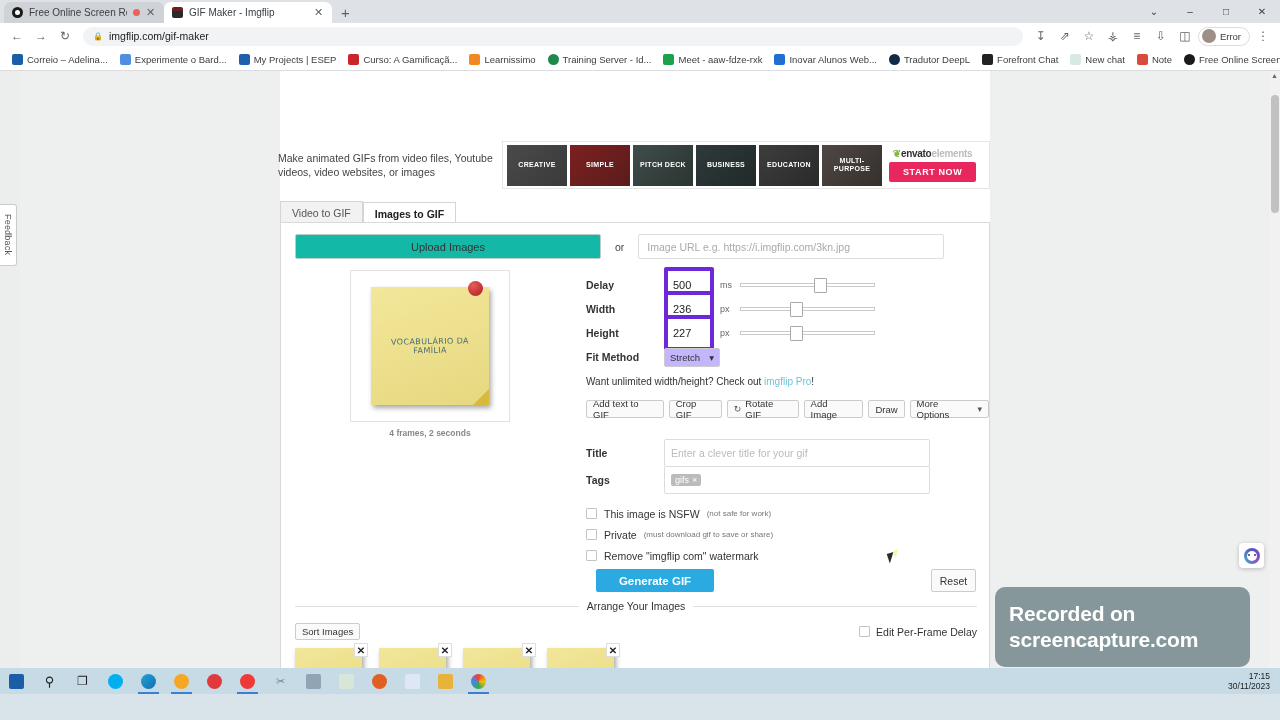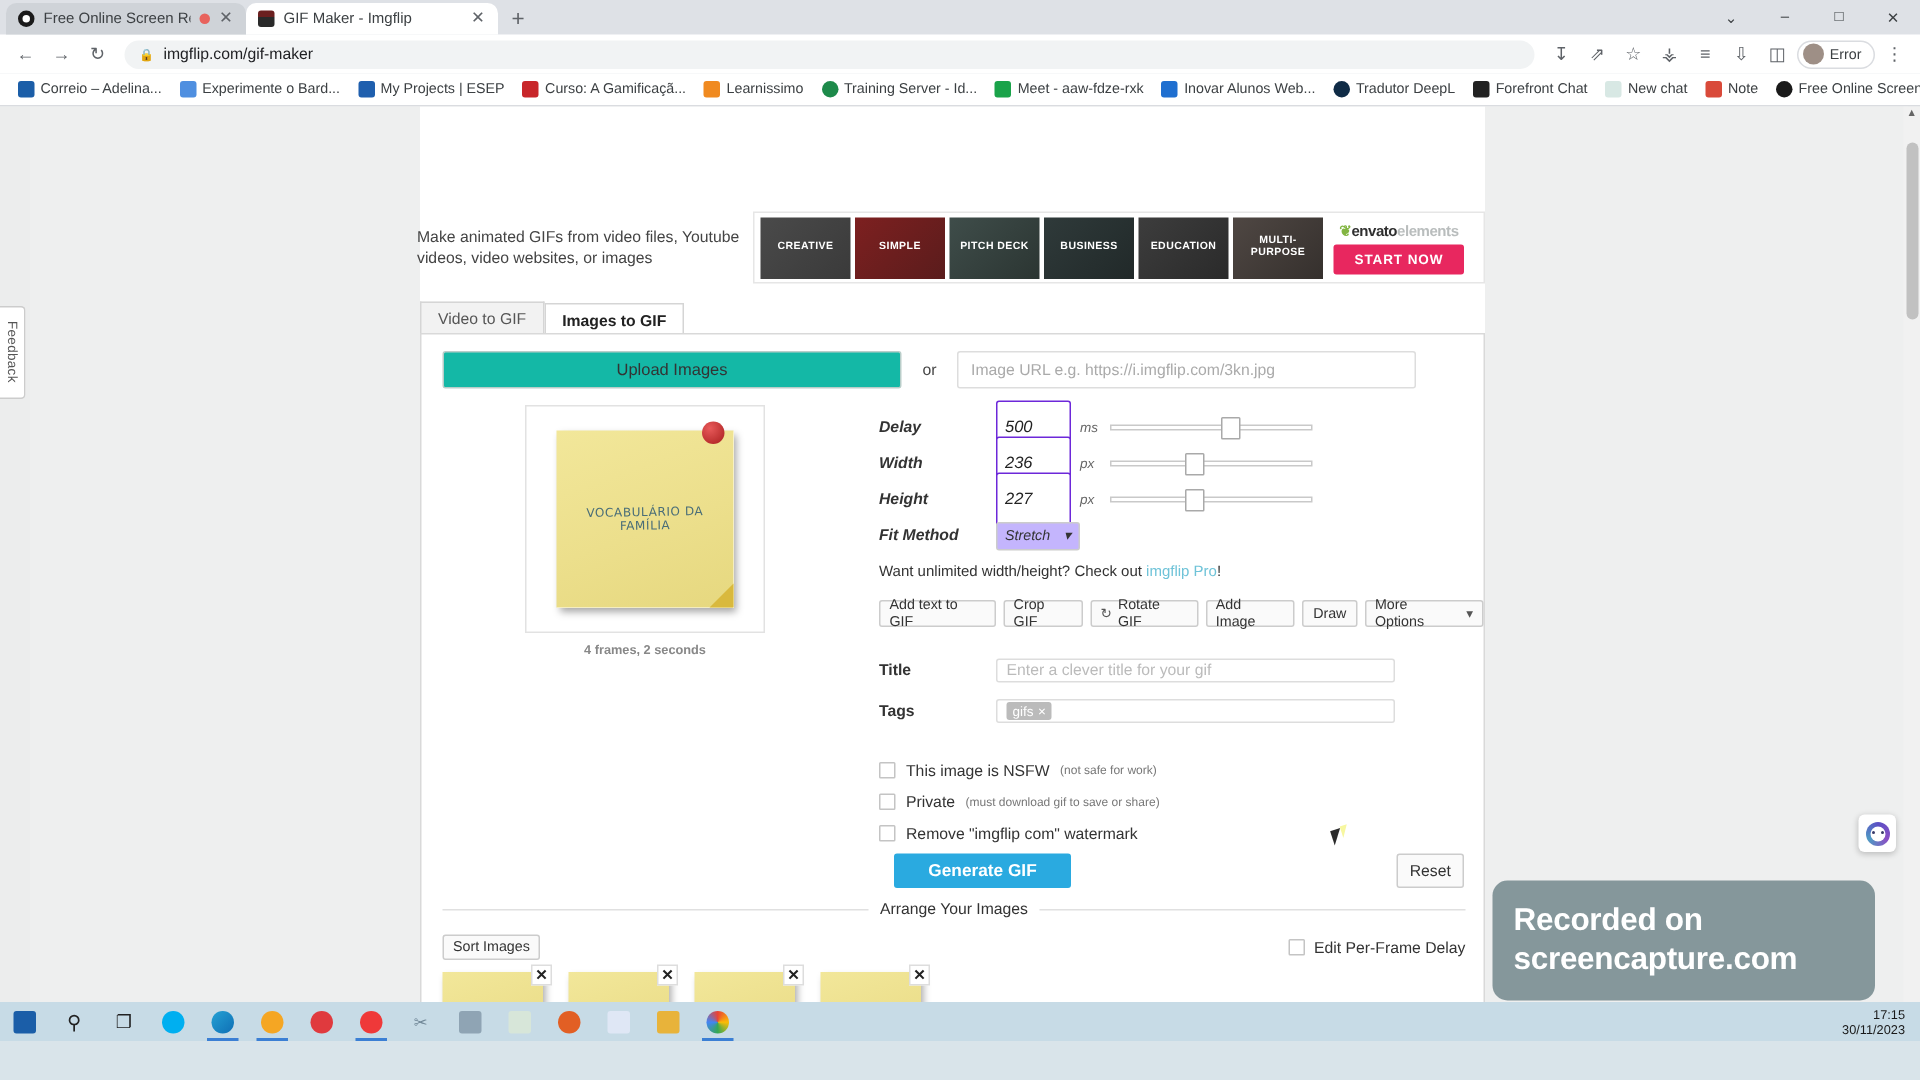--- a/index.html
+++ b/index.html
@@ -132,23 +132,23 @@
     content: ''; position: absolute; right: 0; bottom: 0;
     border-style: solid; border-width: 0 0 16px 16px;
     border-color: transparent transparent #d9b93d transparent;
   }
   .sticky-txt { font-size: 8px; color: #4a6e78; letter-spacing: .4px; transform: rotate(-1deg);
                 text-align: center; padding: 0 6px; font-family: "DejaVu Sans", sans-serif; }
   .pin { position: absolute; right: 6px; top: -6px; width: 15px; height: 15px;
          border-radius: 50%; background: radial-gradient(circle at 35% 30%, #e85a5a, #a81d1d); z-index: 3; }
 
   .fields { position: absolute; left: 305px; top: 50px; }
-  .frow { display: flex; align-items: center; height: 24px; margin-bottom: 0; font-style: italic; }
+  .frow { display: flex; align-items: center; height: 24px; margin-bottom: 0; }
   .flabel { width: 78px; font-size: 10.5px; font-weight: bold; color: #333; }
-  .fnum { width: 50px; height: 36px; border: 1px solid #6d28d9; border-radius: 2px; background: #fff;
+  .fnum { width: 50px; height: 36px; border: 4px solid #6d28d9; border-radius: 2px; background: #fff;
           font-size: 11px; color: #222; display: flex; align-items: center; padding: 0 5px; }
   .funit { width: 26px; font-size: 9px; color: #666; padding-left: 6px; }
   .slider { width: 135px; height: 4px; background: #fff; border: 1px solid #c9c9c9; position: relative; }
   .sknob { position: absolute; top: -6px; width: 13px; height: 15px; background: #fff;
            border: 1px solid #a9a9a9; border-radius: 1px; }
   .fit-select {
     width: 56px; height: 19px; border: 1px solid #ccc; background: #c4b5fd; border-radius: 2px;
     display: flex; align-items: center; justify-content: space-between; padding: 0 5px;
     font-size: 9.5px; color: #333;
   }
@@ -158,21 +158,21 @@
   .btnrow { position: absolute; left: 305px; top: 177px; display: flex; gap: 5px; }
   .minibtn {
     height: 18px; border: 1px solid #ccc; background: #fafafa; border-radius: 2px;
     font-size: 9.5px; color: #333; display: flex; align-items: center; gap: 4px; padding: 0 6px;
   }
   .rot-ico { font-size: 9px; color: #555; }
 
   .titlerow { position: absolute; left: 305px; top: 216px; display: flex; align-items: center; }
   .tagrow   { position: absolute; left: 305px; top: 243px; display: flex; align-items: center; }
   .tlabel { width: 78px; font-size: 10.5px; font-weight: bold; color: #333; }
-  .tinput { width: 266px; height: 16px; border: 1px solid #ddd; border-radius: 2px; background: #fff;
+  .tinput { width: 266px; height: 28px; border: 1px solid #ddd; border-radius: 2px; background: #fff;
             display: flex; align-items: center; padding: 0 6px; font-size: 10.5px; color: #bbb; }
   .tag-chip { background: #bbb; color: #fff; font-size: 9px; padding: 1px 4px; border-radius: 2px;
               display: flex; gap: 3px; align-items: center; }
 
   .checks { position: absolute; left: 305px; top: 280px; }
   .crow { display: flex; align-items: center; gap: 7px; height: 21px; }
   .cbox { width: 11px; height: 11px; border: 1px solid #c4c4c4; background: #fff; border-radius: 1px; }
   .clabel { font-size: 10.5px; color: #333; }
   .chint { font-size: 8px; color: #777; }
 

